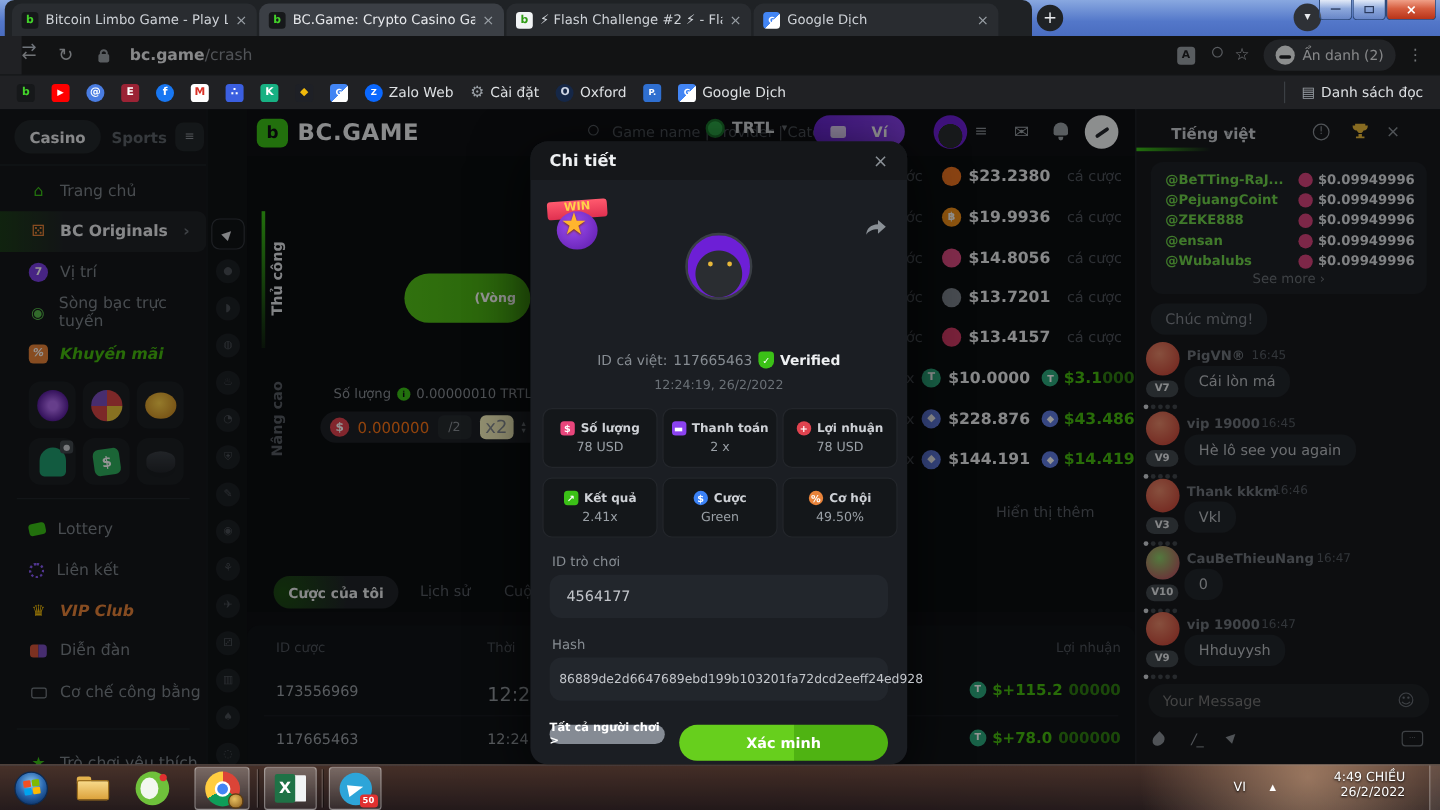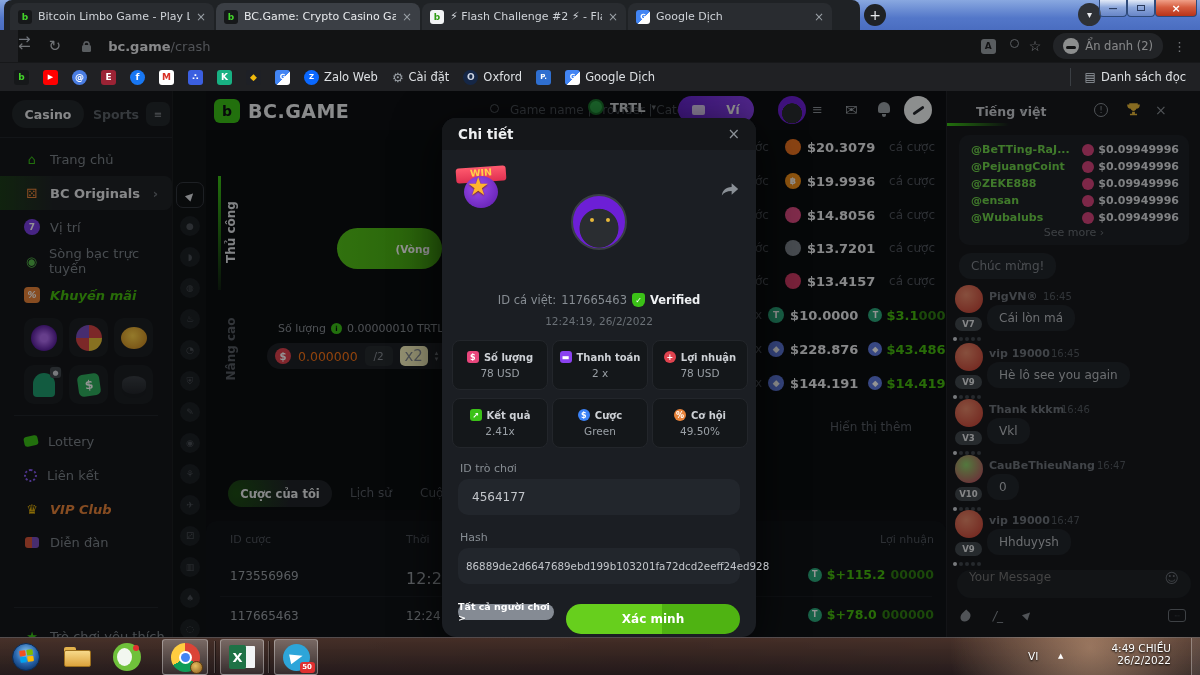--- a/index.html
+++ b/index.html
@@ -247,20 +247,26 @@
         <span class="mico" style="color:#f0b90b">♛</span>
         <span>VIP Club</span>
       </div>
       <div class="sideitem" style="top:434px">
         <span class="mico">
             <span style="width:7px;height:11px;background:#d6553a;border-radius:3px 0 0 3px"></span>
             <span style="width:7px;height:11px;background:#7a4fc0;border-radius:0 3px 3px 0"></span>
           </span>
         <span>Diễn đàn</span>
       </div>
+      <div class="sideitem" style="top:469px">
+        <span class="mico">
+            <span style="width:13px;height:9px;border:1.5px solid #7d838a;border-radius:2px"></span>
+          </span>
+        <span>Cơ chế công bằng</span>
+      </div>
 
       <div class="abs" style="left:14px;top:516px;width:144px;height:1px;background:#21252a"></div>
       <div class="sideitem" style="top:528px">
         <span class="mico" style="color:#3bc117">★</span>
         <span>Trò chơi yêu thích</span>
       </div>
     </div>
 
     <div class="rail">
       <div class="abs" style="left:3px;top:91px;width:28px;height:26px;border:1px solid #33383e;border-radius:7px;display:flex;align-items:center;justify-content:center">
@@ -357,21 +363,21 @@
           <span style="color:#46bb0e;font-weight:bold;font-size:12.5px">$+78.0</span>
             <span style="color:#2f7d12;font-weight:bold;font-size:12.5px">000000</span>
         </span>
       </div>
     </div>
 
     <div>
       <div class="abs" style="left:755px;top:44px;width:190px;height:24px;display:flex;align-items:center">
         <span style="color:#4e545b;font-size:12px;width:24px">ớc</span>
         <span class="coin" style="background:#ef7622;margin:0 6px"></span>
-        <span style="color:#e9ebed;font-weight:bold;font-size:13px">$20.3079</span>
+        <span style="color:#e9ebed;font-weight:bold;font-size:13px">$23.2380</span>
         <span style="margin-left:auto;margin-right:10px;color:#4e545b;font-size:12px">cá cược</span>
       </div>
       <div class="abs" style="left:755px;top:78px;width:190px;height:24px;display:flex;align-items:center">
         <span style="color:#4e545b;font-size:12px;width:24px">ớc</span>
         <span class="coin" style="background:#f7931a;margin:0 6px">฿</span>
         <span style="color:#e9ebed;font-weight:bold;font-size:13px">$19.9936</span>
         <span style="margin-left:auto;margin-right:10px;color:#4e545b;font-size:12px">cá cược</span>
       </div>
       <div class="abs" style="left:755px;top:112px;width:190px;height:24px;display:flex;align-items:center">
         <span style="color:#4e545b;font-size:12px;width:24px">ớc</span>
@@ -537,21 +543,21 @@
         </div>
       <span class="vbadge" style="left:8px;top:451px">V9</span>
       <div class="lvl" style="left:6px;top:471px">
           <i></i>
           <i></i>
           <i></i>
           <i></i>
           <i></i>
         </div>
 
-      <div class="abs" style="left:10px;top:479px;width:234px;height:28px;border-radius:14px;background:#1f2327;display:flex;align-items:flex-start;padding:0 12px">
+      <div class="abs" style="left:10px;top:479px;width:234px;height:28px;border-radius:14px;background:#1f2327;display:flex;align-items:center;padding:0 12px">
         <input style="flex: 1 1 0%; background: none; border: none; outline: none; color: rgb(185, 189, 194); font-size: 12px; font-family: inherit;" placeholder="Your Message">
         <span style="color:#6b7077;font-size:14px">☺</span>
       </div>
       <span class="abs" style="left:14px;top:520px;width:9px;height:11px;background:#8a9096;border-radius:0 50% 50% 50%;transform:rotate(45deg)"></span>
       <span class="abs" style="left:46px;top:518px;color:#8a9096;font-size:12px;font-style:italic">/_</span>
       <span class="abs" style="left:76px;top:518px;color:#8a9096;font-size:10px;display:inline-block;transform:rotate(-45deg)">▶</span>
       <span class="abs" style="right:14px;top:518px;width:18px;height:13px;border:1px solid #6b7177;border-radius:3px;color:#6b7177;font-size:6px;display:flex;align-items:center;justify-content:center">···</span>
     </div>
 
     <div class="dim"></div>

